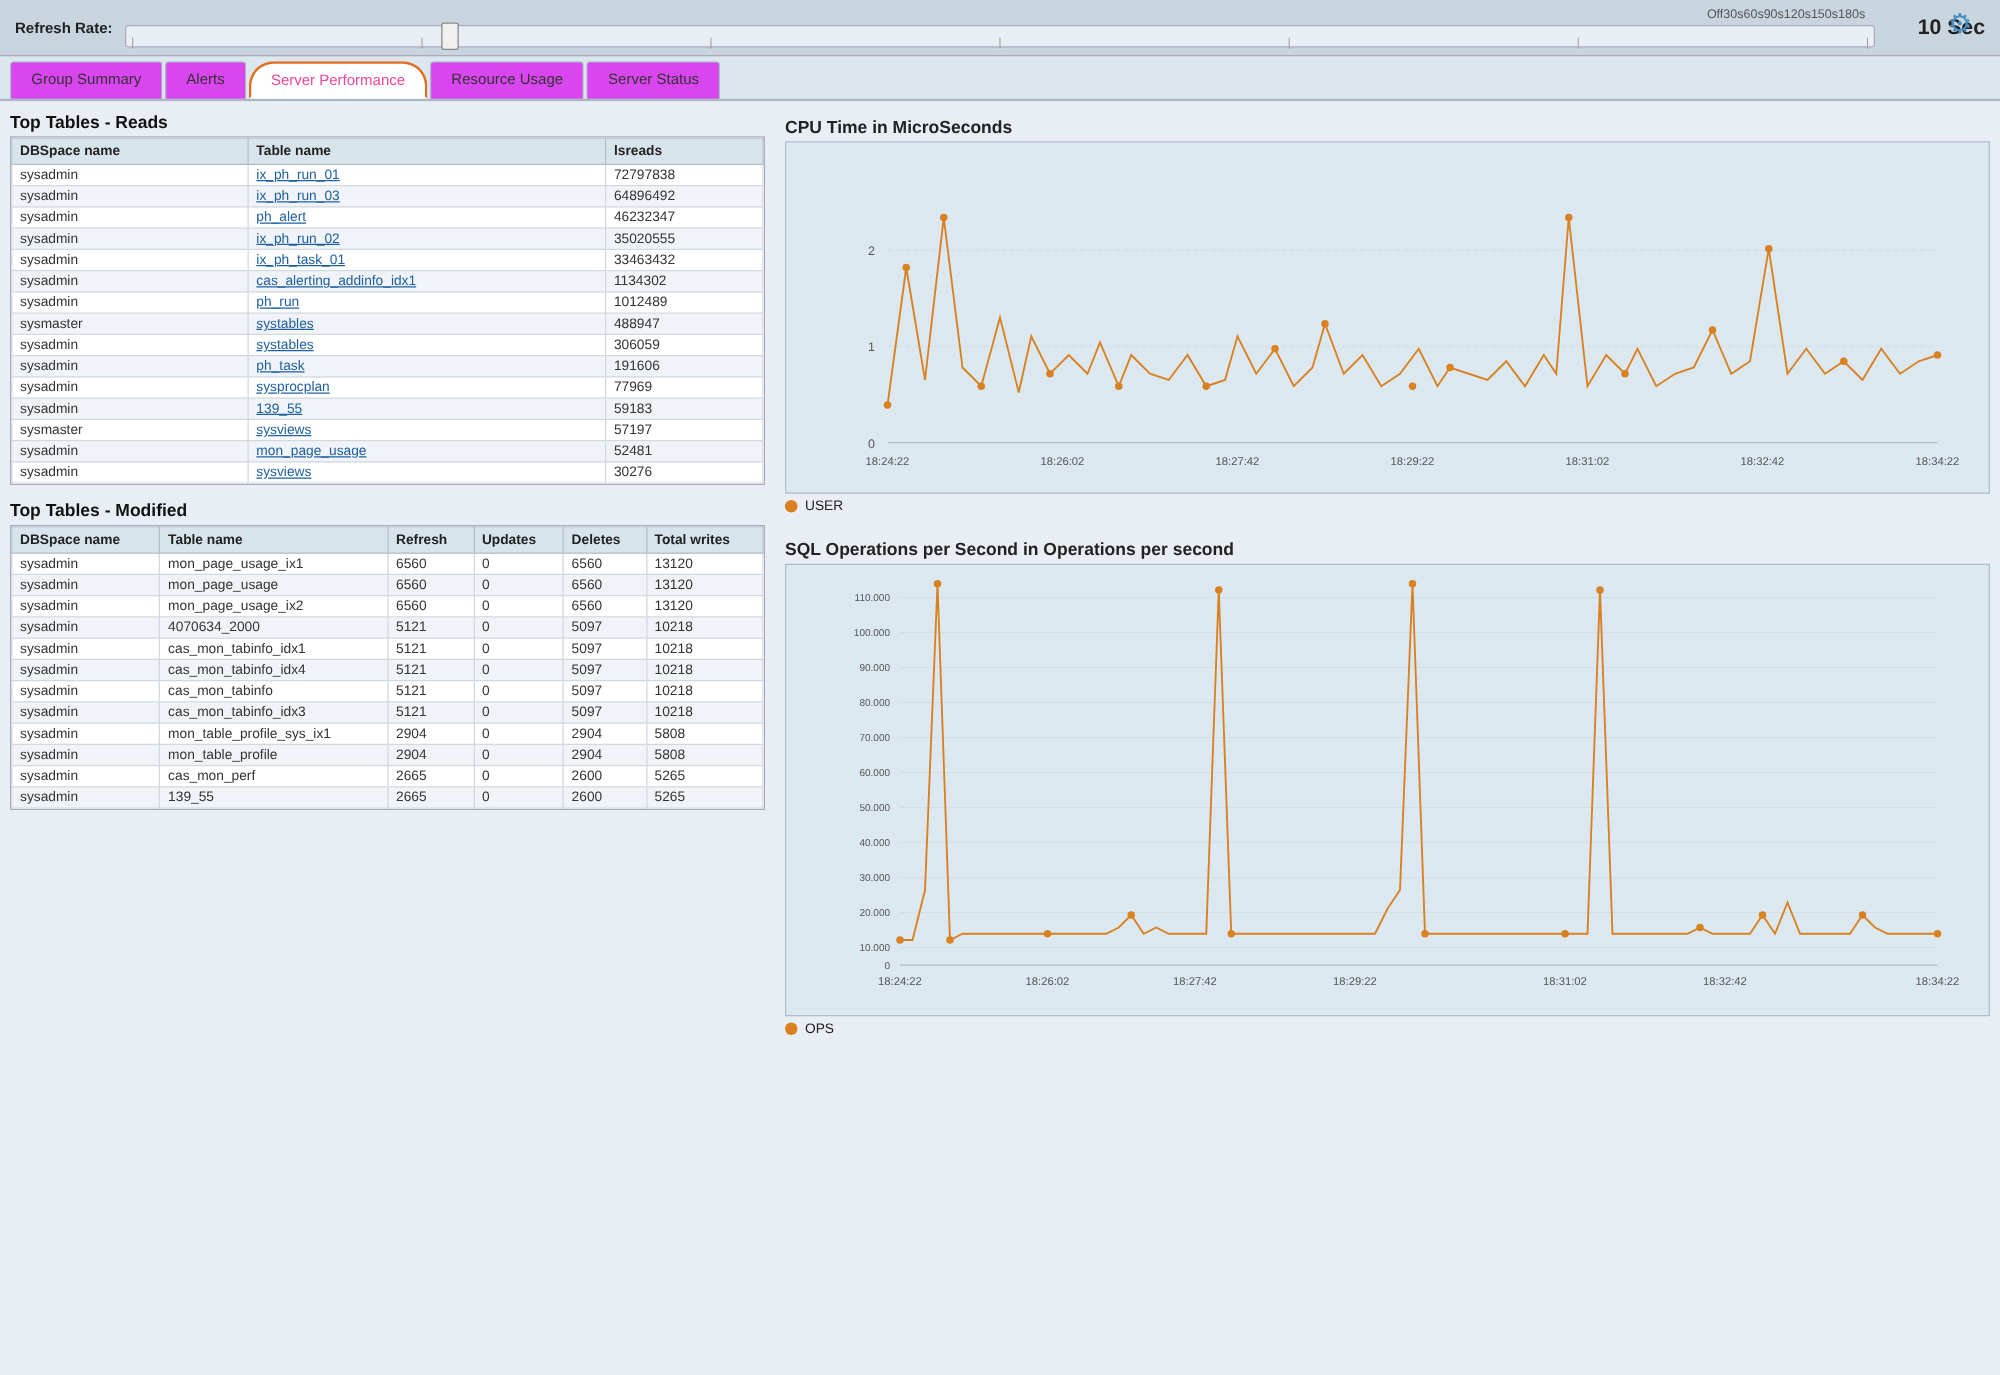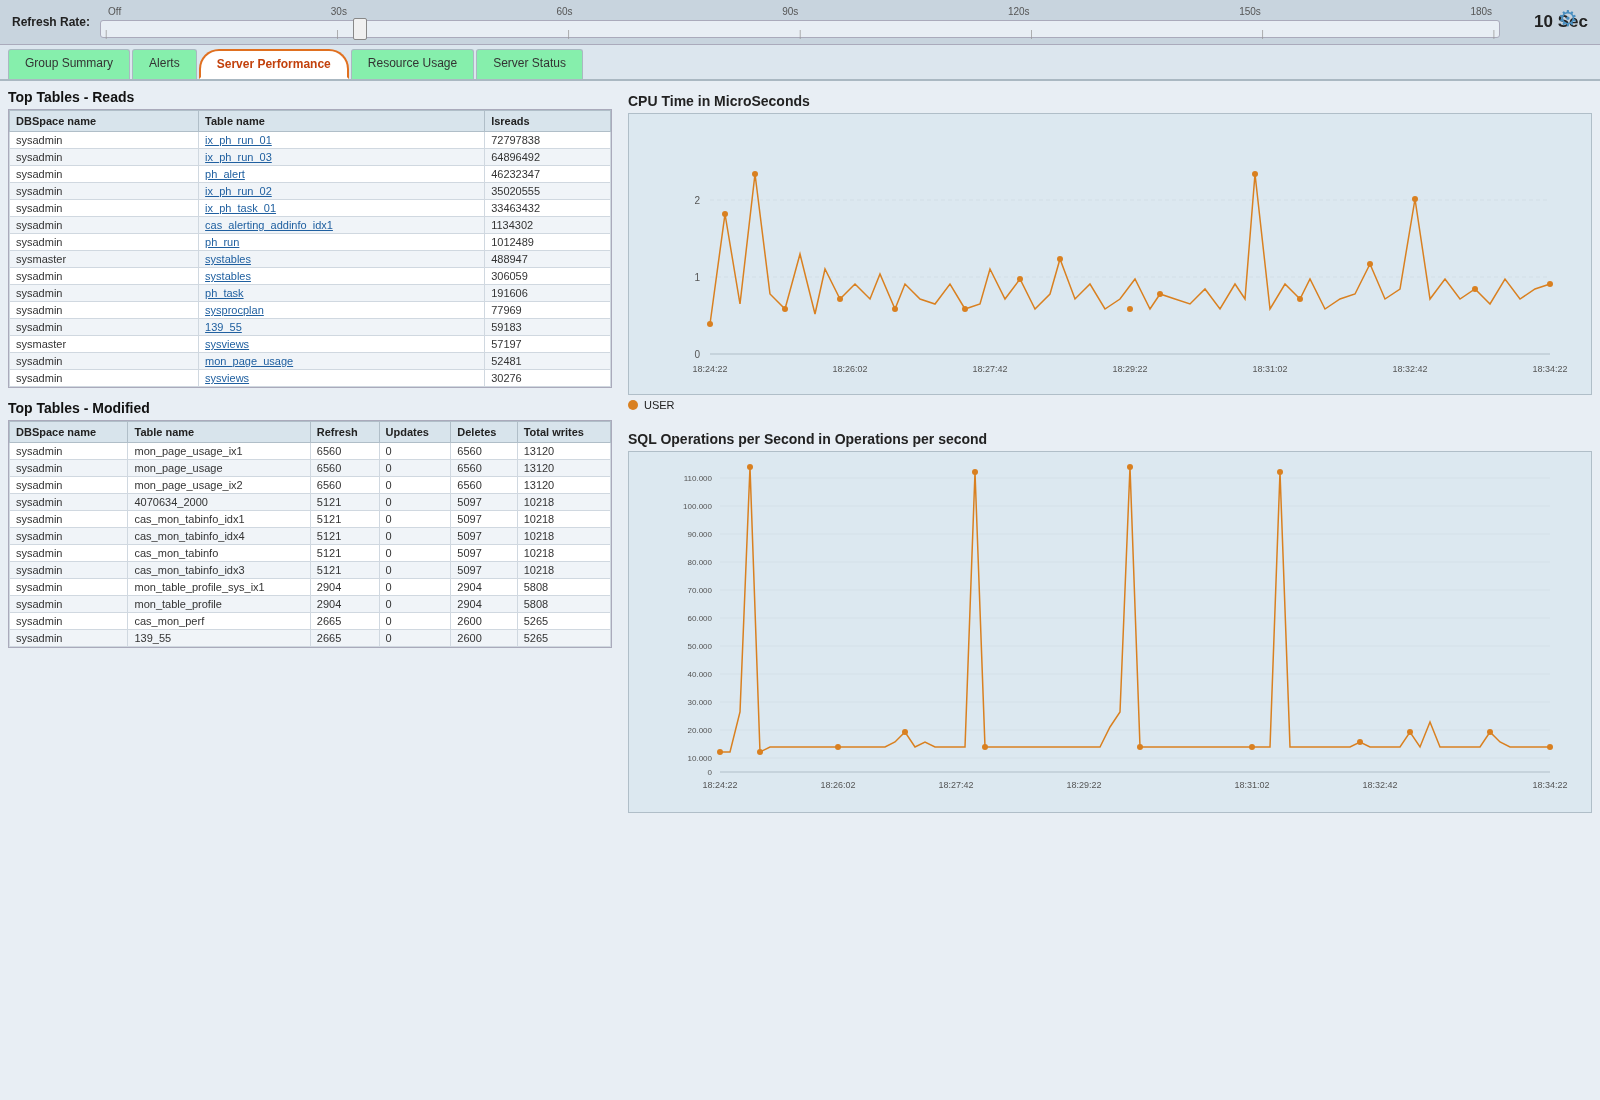--- a/index.html
+++ b/index.html
@@ -21,21 +21,21 @@
       height: 18px;
       background: #e8eef4;
       border: 1px solid #aab;
       border-radius: 3px;
       position: relative;
       display: flex;
       align-items: center;
     }
     .slider-ticks {
       display: flex;
-      justify-content: space-between;
+      justify-content: flex-end;
       width: 100%;
       padding: 0 8px;
       font-size: 10px;
       color: #555;
       position: absolute;
       top: -14px;
     }
     .slider-thumb {
       position: absolute;
       left: 18%;
@@ -64,30 +64,30 @@
       padding: 4px 8px 0 8px;
       display: flex;
       gap: 0;
       border-bottom: 2px solid #aab8c2;
     }
     .tab {
       padding: 6px 16px;
       cursor: pointer;
       border: 1px solid #aab8c2;
       border-bottom: none;
-      background: #86efac;
+      background: #d946ef;
       font-size: 12px;
       color: #333;
       margin-right: 2px;
       border-radius: 3px 3px 0 0;
     }
     .tab.active {
       background: #fff;
-      font-weight: bold;
-      color: #c2410c;
+      font-weight: normal;
+      color: #ec4899;
       border: 2px solid #e07020;
       border-bottom: 2px solid #fff;
       border-radius: 20px 20px 0 0;
     }
 
     
     .main-content {
       display: flex;
       gap: 0;
       background: #e8eef4;
@@ -585,16 +585,20 @@
           <circle cx="470" cy="15" r="3" fill="#d98020"></circle>
           <circle cx="480" cy="295" r="3" fill="#d98020"></circle>
           <circle cx="592" cy="295" r="3" fill="#d98020"></circle>
           <circle cx="620" cy="20" r="3" fill="#d98020"></circle>
           <circle cx="700" cy="290" r="3" fill="#d98020"></circle>
           <circle cx="750" cy="280" r="3" fill="#d98020"></circle>
           <circle cx="830" cy="280" r="3" fill="#d98020"></circle>
           <circle cx="890" cy="295" r="3" fill="#d98020"></circle>
         </svg>
       </div>
+      <div class="chart-legend">
+        <span class="legend-dot"></span>
+        <span>OPS</span>
+      </div>
     </div>
 
   </div>
 </div>
 
 </body></html>

